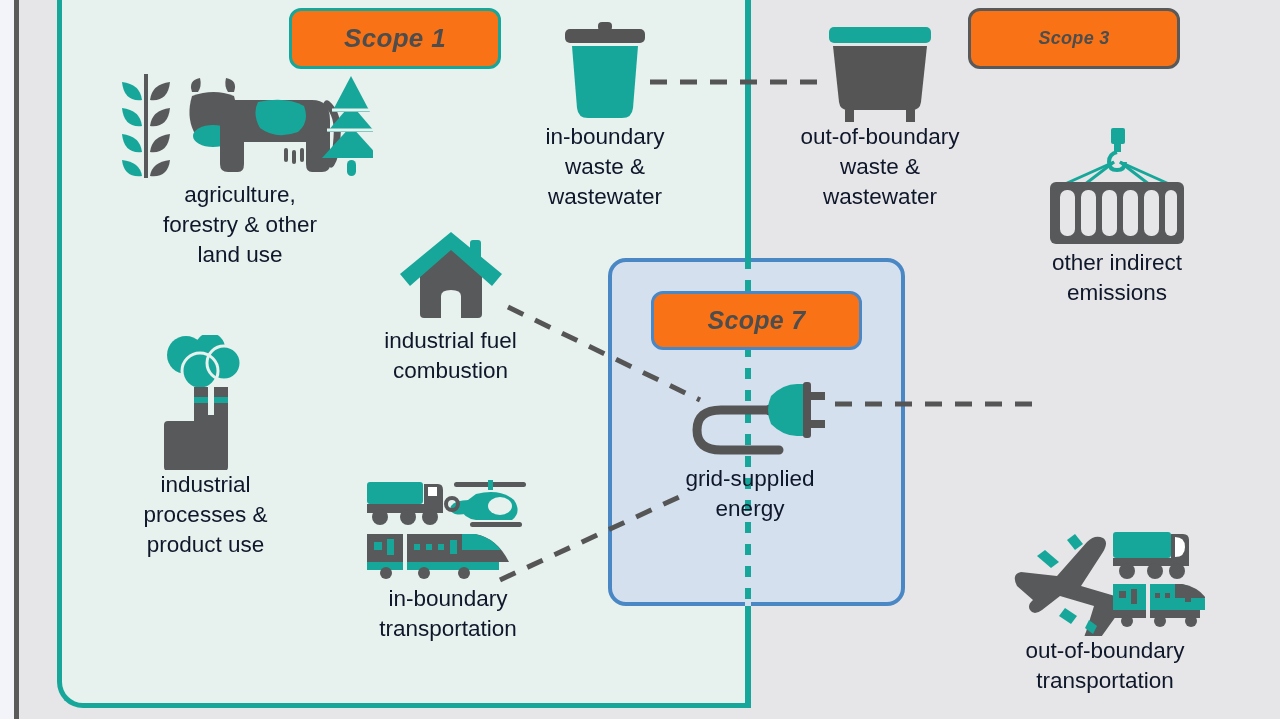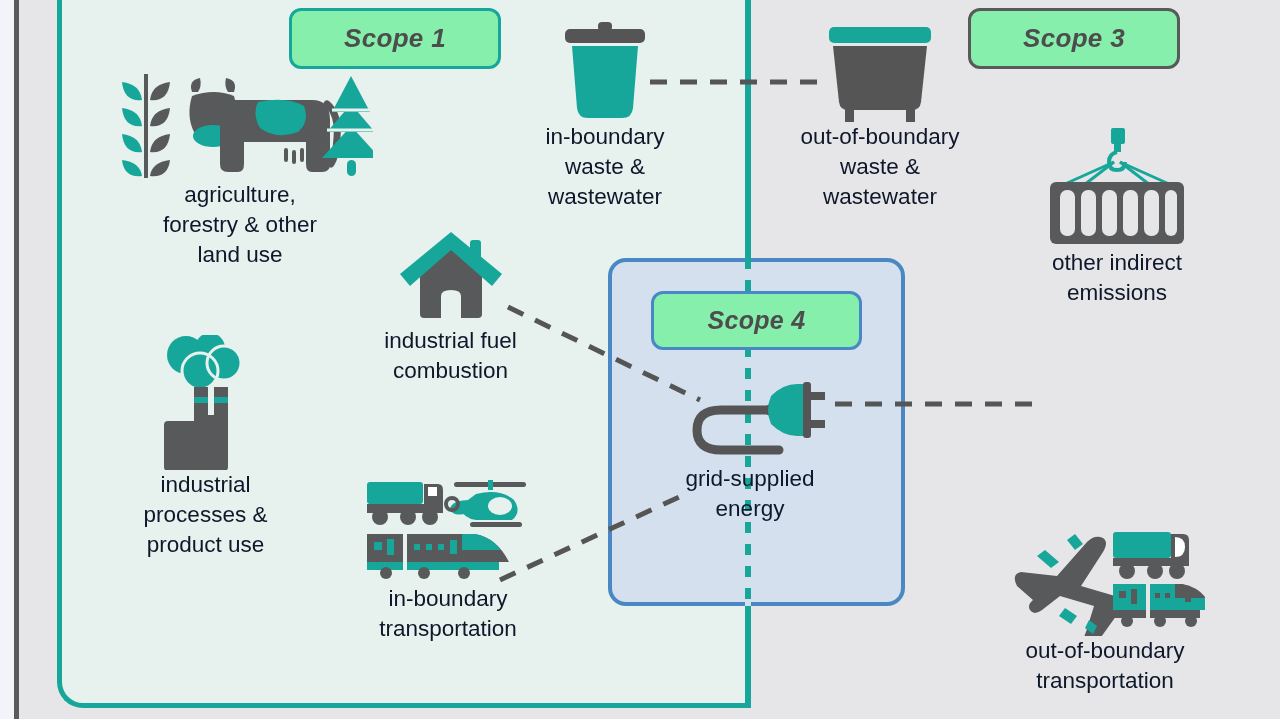--- a/index.html
+++ b/index.html
@@ -39,27 +39,27 @@
   }
 
   
   .scope2-box{
     position:absolute;left:608px;top:258px;width:297px;height:348px;
     background:#d5e0ef;border:4px solid #4a87c5;border-radius:18px;box-sizing:border-box;
   }
 
   
   .pill{
-    position:absolute;background:#86efac;border-radius:12px;
+    position:absolute;background:#f97316;border-radius:12px;
     display:flex;align-items:center;justify-content:center;
     font-style:italic;font-weight:bold;color:#4d4d4d;
     letter-spacing:.3px;
   }
   .pill-1{left:289px;top:8px;width:206px;height:55px;border:3px solid #17a79a;font-size:26px;}
-  .pill-3{left:968px;top:8px;width:206px;height:55px;border:3px solid #58595b;font-size:26px;}
+  .pill-3{left:968px;top:8px;width:206px;height:55px;border:3px solid #58595b;font-size:18px;}
   .pill-2{left:651px;top:291px;width:205px;height:53px;border:3px solid #4a87c5;font-size:25px;}
 
   
   .item{position:absolute;text-align:center;}
   .item .cap{
     font-size:22.5px;color:#0f172a;line-height:1.33;white-space:pre-line;
   }
   .icon{display:block;margin:0 auto;}
 
   
@@ -92,21 +92,21 @@
     <line x1="835" y1="404" x2="1035" y2="404" stroke="#555555" stroke-width="5" stroke-dasharray="17 13"></line>
   </svg>
 
   <div class="pill pill-1">
     <span>Scope 1</span>
   </div>
   <div class="pill pill-3">
     <span>Scope 3</span>
   </div>
   <div class="pill pill-2">
-    <span>Scope 4</span>
+    <span>Scope 7</span>
   </div>
 
   <div class="item" style="left:118px;top:335px;width:175px;">
     <svg class="icon" width="112" height="135" viewBox="0 0 112 135">
 
       <g fill="#17a79a">
         <circle cx="36" cy="20" r="19"></circle>
         <circle cx="60" cy="13" r="15"></circle>
         <circle cx="74" cy="28" r="17"></circle>
         <circle cx="50" cy="36" r="18"></circle>

